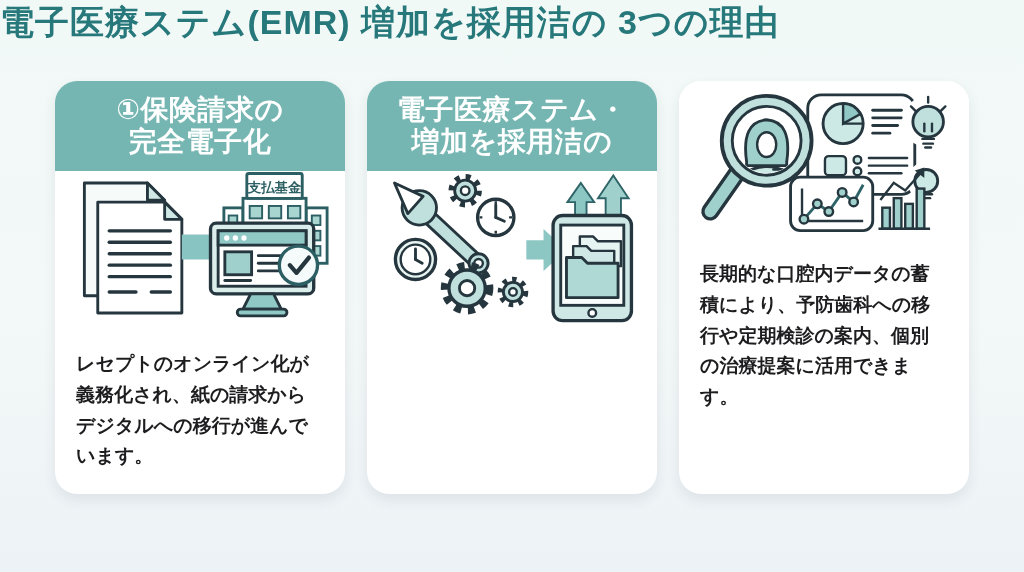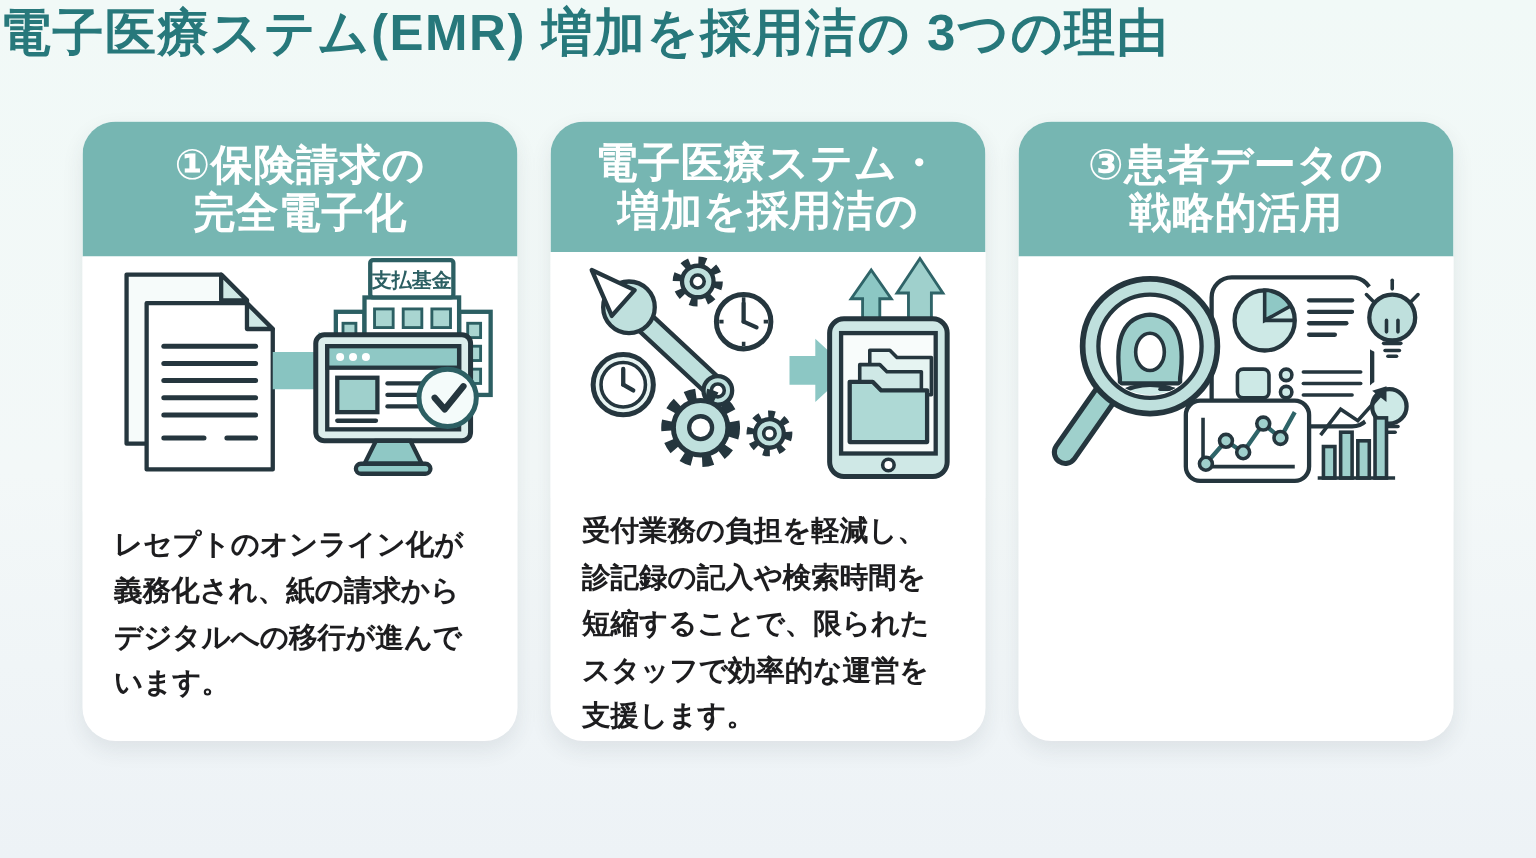--- a/index.html
+++ b/index.html
@@ -204,28 +204,23 @@
           <rect x="186" y="56" width="66" height="84" fill="#f8fcfb" stroke="#25363e" stroke-width="3"></rect>
           <circle cx="219" cy="148" r="4" fill="#ffffff" stroke="#25363e" stroke-width="2.5"></circle>
           <g>
             <path d="M206,68 h14 l5,5 h24 v26 h-43 Z" fill="#e6f4f2" stroke="#25363e" stroke-width="2.5" stroke-linejoin="round"></path>
             <path d="M199,78 h14 l5,5 h24 v26 h-43 Z" fill="#cfe8e6" stroke="#25363e" stroke-width="2.5" stroke-linejoin="round"></path>
             <path d="M192,90 h16 l6,6 h32 v36 h-54 Z" fill="#aed9d5" stroke="#25363e" stroke-width="3" stroke-linejoin="round"></path>
           </g>
         </g>
       </svg>
     </div>
-    <p class="card-body">受付業務の負担を軽減し、診記録の記入や検索時間を短縮することで、限られたスタッフで効率的な運営を支援します。</p>
   </div>
 
   <div class="card">
-    <div class="card-header">
-      <span>③患者データの</span>
-      <span>戦略的活用</span>
-    </div>
     <div class="card-illustration">
       <svg width="258" height="154" viewBox="0 0 270 160">
         <defs>
           <clipPath id="mglass">
               <circle cx="75" cy="62" r="34"></circle>
             </clipPath>
         </defs>
 
         <rect x="118" y="14" width="112" height="104" rx="14" fill="none" stroke="#25363e" stroke-width="3"></rect>
 
@@ -302,15 +297,16 @@
           <circle cx="75" cy="62" r="36" fill="#ffffff" stroke="#25363e" stroke-width="3"></circle>
           <g clip-path="url(#mglass)">
             <path d="M54,84 Q48,42 75,40 Q102,42 96,84 L96,88 H54 Z" fill="#9fd0cc" stroke="#25363e" stroke-width="3" stroke-linejoin="round"></path>
             <ellipse cx="75" cy="66" rx="10" ry="13" fill="#ffffff" stroke="#25363e" stroke-width="2.5"></ellipse>
             <path d="M48,98 Q75,80 102,98 V112 H48 Z" fill="#cde9e6" stroke="#25363e" stroke-width="3" stroke-linejoin="round"></path>
             <line x1="82" y1="92" x2="92" y2="92" stroke="#25363e" stroke-width="2.5" stroke-linecap="round"></line>
           </g>
         </g>
       </svg>
     </div>
+    <p class="card-body">長期的な口腔内データの蓄積により、予防歯科への移行や定期検診の案内、個別の治療提案に活用できます。</p>
   </div>
 
 </div>
 
 </body></html>

